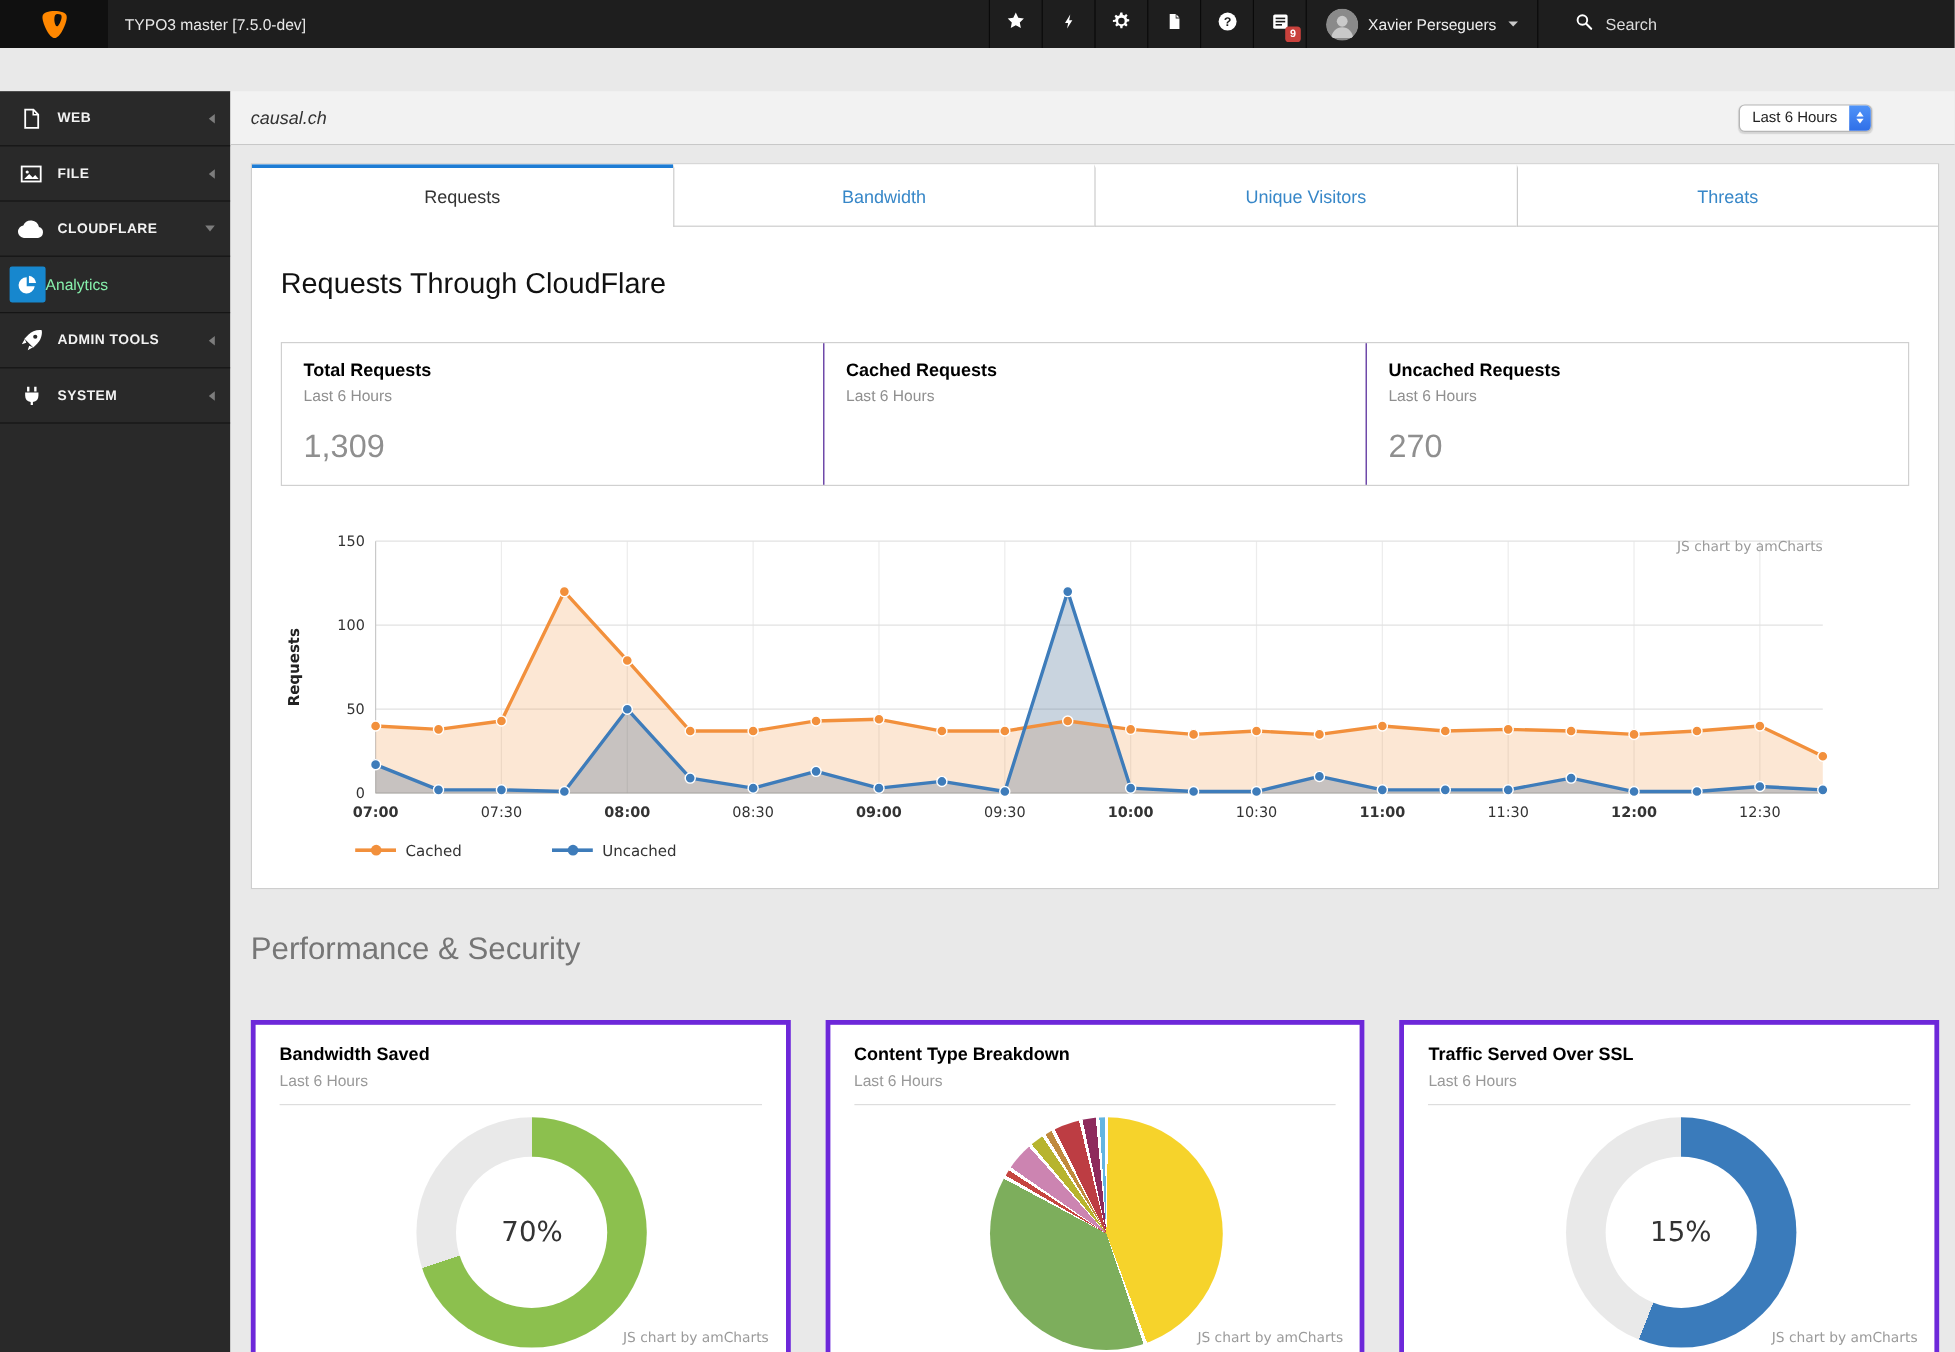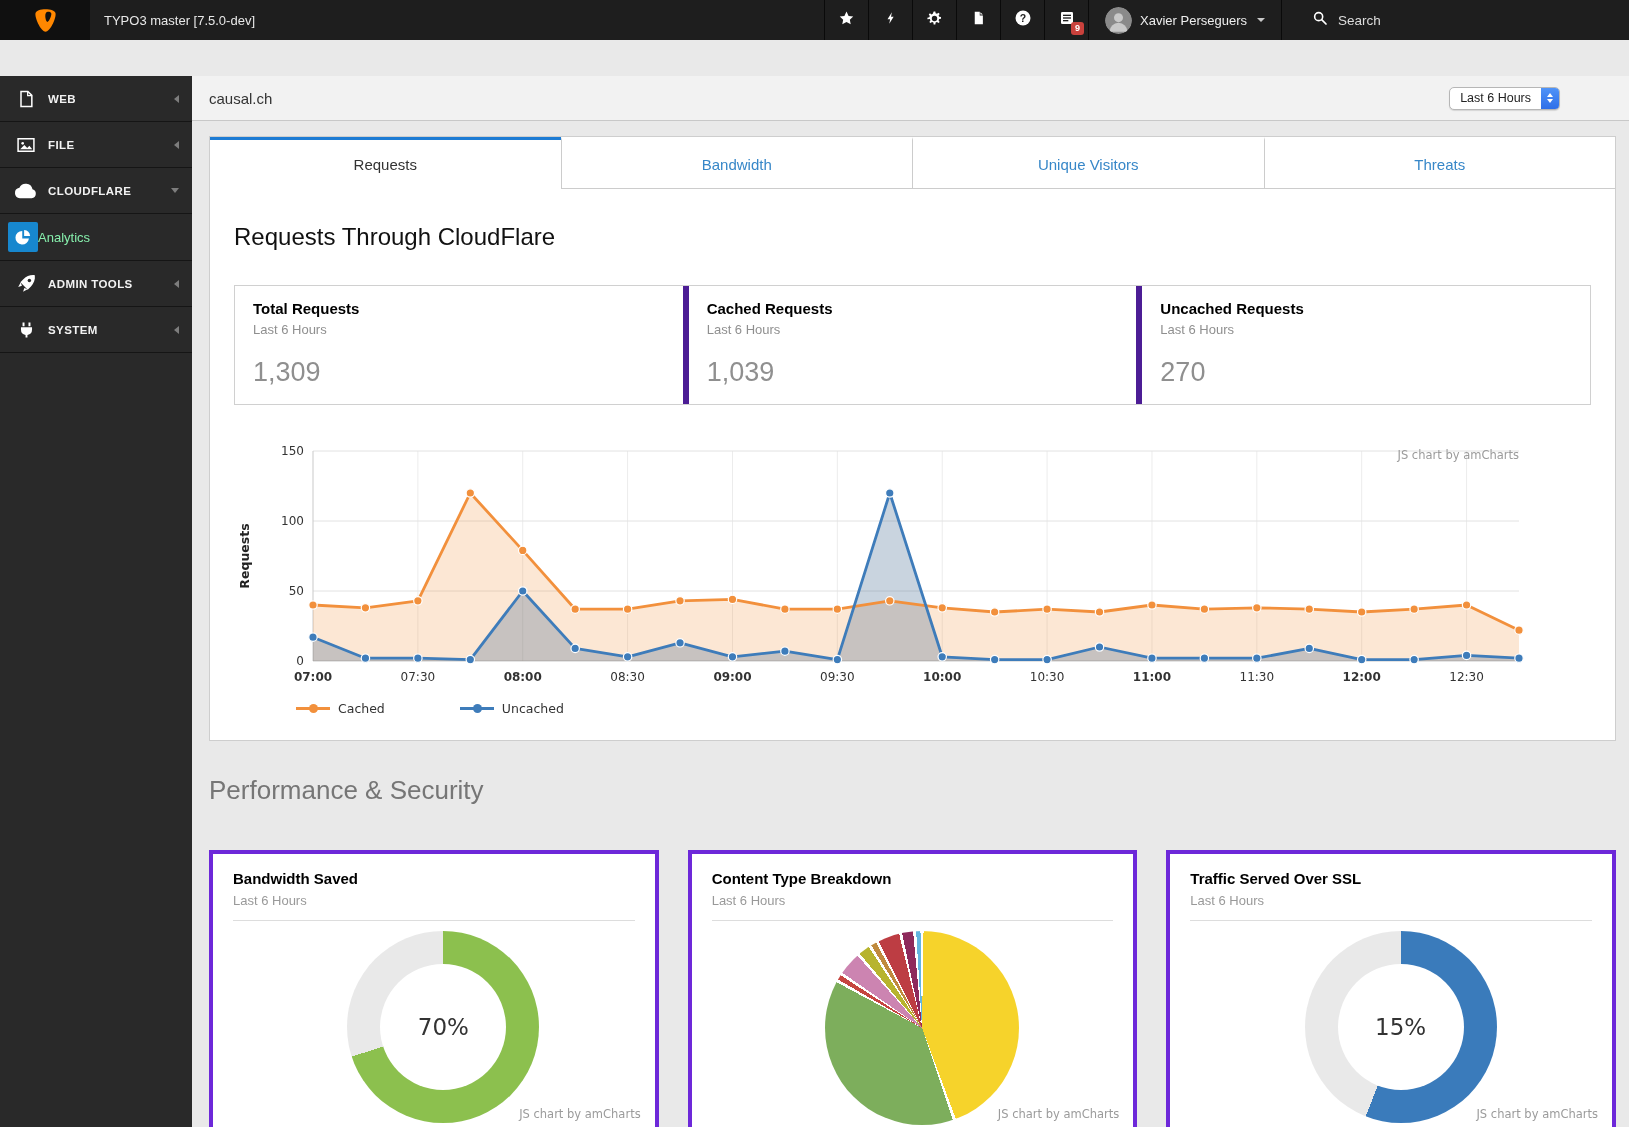--- a/index.html
+++ b/index.html
@@ -39,21 +39,21 @@
   .submodule-row { height:47px; display:flex; align-items:center; padding:0 8px;
                    border-bottom:1px solid #151515; cursor:pointer; }
   .analytics-tile { width:30px; height:30px; border-radius:2px; background:#1787ce;
                     display:flex; align-items:center; justify-content:center; flex:none; }
   .submodule-label { color:#86efac; font-size:13px; }
 
   
   .content { flex:1; display:flex; flex-direction:column; min-width:0; }
   .docheader { height:45px; background:#f2f2f2; border-bottom:1px solid #c8c8c8;
                display:flex; align-items:center; padding-left:17px; flex:none; }
-  .doc-title { font-size:15px; color:#333; }
+  .doc-title { font-size:15px; color:#333;font-style:italic; }
   .range-select { margin-left:auto; margin-right:69px; height:23px; display:flex; align-items:center;
                   background:#fff; border:1px solid #b6b6b6; border-radius:5px;
                   box-shadow:0 1px 1px rgba(0,0,0,.12); cursor:pointer; }
   .range-value { font-size:12.5px; color:#222; padding:0 10px; }
   .stepper { width:18px; align-self:stretch; background:linear-gradient(#4f93f8,#2f6fe8);
              border-radius:0 4px 4px 0; display:flex; flex-direction:column;
              align-items:center; justify-content:center; gap:2px; }
   .st-up { width:0; height:0; border-left:3.5px solid transparent; border-right:3.5px solid transparent;
            border-bottom:4px solid #fff; }
   .st-dn { width:0; height:0; border-left:3.5px solid transparent; border-right:3.5px solid transparent;
@@ -66,21 +66,21 @@
   .tabs { display:flex; height:52px; }
   .tab { flex:1; display:flex; align-items:center; justify-content:center; font-size:15px;
          color:#3787c8; background:#fff; border-top:3px solid transparent;
          border-bottom:1px solid #ccc; border-left:1px solid #ccc; cursor:pointer; }
   .tab:first-child { border-left:none; }
   .tab.active { color:#333; border-top-color:#1e7cd4; border-bottom-color:transparent; }
   .panel-body { padding:20px 24px 24px; }
   .panel-heading { font-size:24px; font-weight:400; color:#111; margin:14px 0 34px; }
 
   .stats { display:flex; border:1px solid #d0d0d0; }
-  .stat { flex:1; padding:14px 18px 16px; border-left:6px solid #4c1d95; }
+  .stat { flex:1; padding:14px 18px 16px; border-left:1px solid #4c1d95; }
   .stat:first-child { border-left:none; }
   .stat-title { font-size:15px; font-weight:bold; color:#000; }
   .stat-period { font-size:13px; color:#8f8f8f; margin-top:5px; }
   .stat-value { font-size:27px; color:#8f8f8f; margin-top:20px; }
 
   .chart-wrap { margin-top:36px; }
   .requests-chart { display:block; }
   .legend { display:flex; gap:75px; padding-left:62px; margin-top:8px; align-items:center; }
   .legend-item { display:flex; align-items:center; gap:8px; cursor:pointer; }
   .swatch { position:relative; width:34px; height:9px; display:inline-block; flex:none; }
@@ -288,21 +288,20 @@
 
             <div class="stats">
               <div class="stat">
                 <div class="stat-title">Total Requests</div>
                 <div class="stat-period">Last 6 Hours</div>
                 <div class="stat-value">1,309</div>
               </div>
               <div class="stat">
                 <div class="stat-title">Cached Requests</div>
                 <div class="stat-period">Last 6 Hours</div>
-                <div class="stat-value">1,039</div>
               </div>
               <div class="stat">
                 <div class="stat-title">Uncached Requests</div>
                 <div class="stat-period">Last 6 Hours</div>
                 <div class="stat-value">270</div>
               </div>
             </div>
 
             <div class="chart-wrap">
               <svg class="requests-chart" width="1310" height="252" viewBox="0 0 1310 252">

